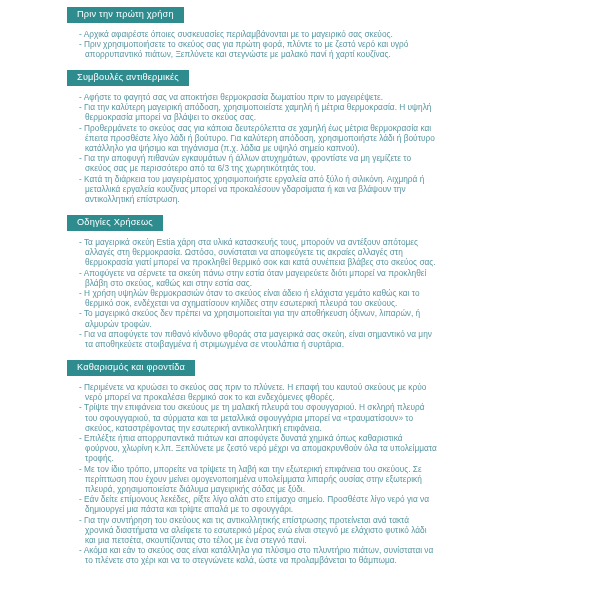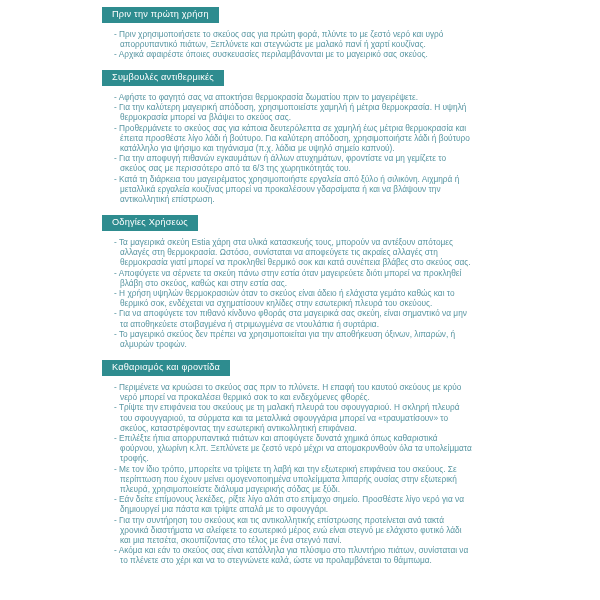--- a/index.html
+++ b/index.html
@@ -10,21 +10,21 @@
   body {
     width: 600px;
     height: 600px;
     overflow: hidden;
     font-family: "Liberation Sans", sans-serif;
   }
   .page {
     box-sizing: border-box;
     width: 552px;
     height: 600px;
-    padding: 3px 0 0 102px;
+    padding: 3px 0 0 67px;
     background: #ffffff;
   }
   .section {
     margin: 0 0 7px 0;
   }
   .badge {
     display: inline-block;
     background: var(--badge-bg, #2e8c8f);
     color: var(--badge-text, #ffffff);
     font-size: 9.2px;
@@ -54,23 +54,23 @@
 </head>
 <body style="background: rgb(255, 255, 255);">
 
 <div class="page">
   <div>
   <section class="section">
     <div class="badge">
       <span class="badge-label">Πριν την πρώτη χρήση</span>
     </div>
     <ul class="bullets">
+  <li class="bullet"><span class="bullet-marker">- </span><span class="bullet-text">Αρχικά αφαιρέστε όποιες συσκευασίες περιλαμβάνονται με το μαγειρικό σας σκεύος.</span></li>
+
   <li class="bullet"><span class="bullet-marker">- </span><span class="bullet-text">Πριν χρησιμοποιήσετε το σκεύος σας για πρώτη φορά, πλύντε το με ζεστό νερό και υγρό απορρυπαντικό πιάτων, Ξεπλύνετε και στεγνώστε με μαλακό πανί ή χαρτί κουζίνας.</span></li>
-
-  <li class="bullet"><span class="bullet-marker">- </span><span class="bullet-text">Αρχικά αφαιρέστε όποιες συσκευασίες περιλαμβάνονται με το μαγειρικό σας σκεύος.</span></li>
 </ul>
   </section>
 
   <section class="section">
     <div class="badge">
       <span class="badge-label">Συμβουλές αντιθερμικές</span>
     </div>
     <ul class="bullets">
   <li class="bullet"><span class="bullet-marker">- </span><span class="bullet-text">Αφήστε το φαγητό σας να αποκτήσει θερμοκρασία δωματίου πριν το μαγειρέψετε.</span></li>
 
@@ -90,23 +90,23 @@
     <div class="badge">
       <span class="badge-label">Οδηγίες Χρήσεως</span>
     </div>
     <ul class="bullets">
   <li class="bullet"><span class="bullet-marker">- </span><span class="bullet-text">Τα μαγειρικά σκεύη Estia χάρη στα υλικά κατασκευής τους, μπορούν να αντέξουν απότομες αλλαγές στη θερμοκρασία. Ωστόσο, συνίσταται να αποφεύγετε τις ακραίες αλλαγές στη θερμοκρασία γιατί μπορεί να προκληθεί θερμικό σοκ και κατά συνέπεια βλάβες στο σκεύος σας.</span></li>
 
   <li class="bullet"><span class="bullet-marker">- </span><span class="bullet-text">Αποφύγετε να σέρνετε τα σκεύη πάνω στην εστία όταν μαγειρεύετε διότι μπορεί να προκληθεί βλάβη στο σκεύος, καθώς και στην εστία σας.</span></li>
 
   <li class="bullet"><span class="bullet-marker">- </span><span class="bullet-text">Η χρήση υψηλών θερμοκρασιών όταν το σκεύος είναι άδειο ή ελάχιστα γεμάτο καθώς και το θερμικό σοκ, ενδέχεται να σχηματίσουν κηλίδες στην εσωτερική πλευρά του σκεύους.</span></li>
 
+  <li class="bullet"><span class="bullet-marker">- </span><span class="bullet-text">Το μαγειρικό σκεύος δεν πρέπει να χρησιμοποιείται για την αποθήκευση όξινων, λιπαρών, ή αλμυρών τροφών.</span></li>
+
   <li class="bullet"><span class="bullet-marker">- </span><span class="bullet-text">Για να αποφύγετε τον πιθανό κίνδυνο φθοράς στα μαγειρικά σας σκεύη, είναι σημαντικό να μην τα αποθηκεύετε στοιβαγμένα ή στριμωγμένα σε ντουλάπια ή συρτάρια.</span></li>
-
-  <li class="bullet"><span class="bullet-marker">- </span><span class="bullet-text">Το μαγειρικό σκεύος δεν πρέπει να χρησιμοποιείται για την αποθήκευση όξινων, λιπαρών, ή αλμυρών τροφών.</span></li>
 </ul>
   </section>
 
   <section class="section">
     <div class="badge">
       <span class="badge-label">Καθαρισμός και φροντίδα</span>
     </div>
     <ul class="bullets">
   <li class="bullet"><span class="bullet-marker">- </span><span class="bullet-text">Περιμένετε να κρυώσει το σκεύος σας πριν το πλύνετε. Η επαφή του καυτού σκεύους με κρύο νερό μπορεί να προκαλέσει θερμικό σοκ το και ενδεχόμενες φθορές.</span></li>
 

